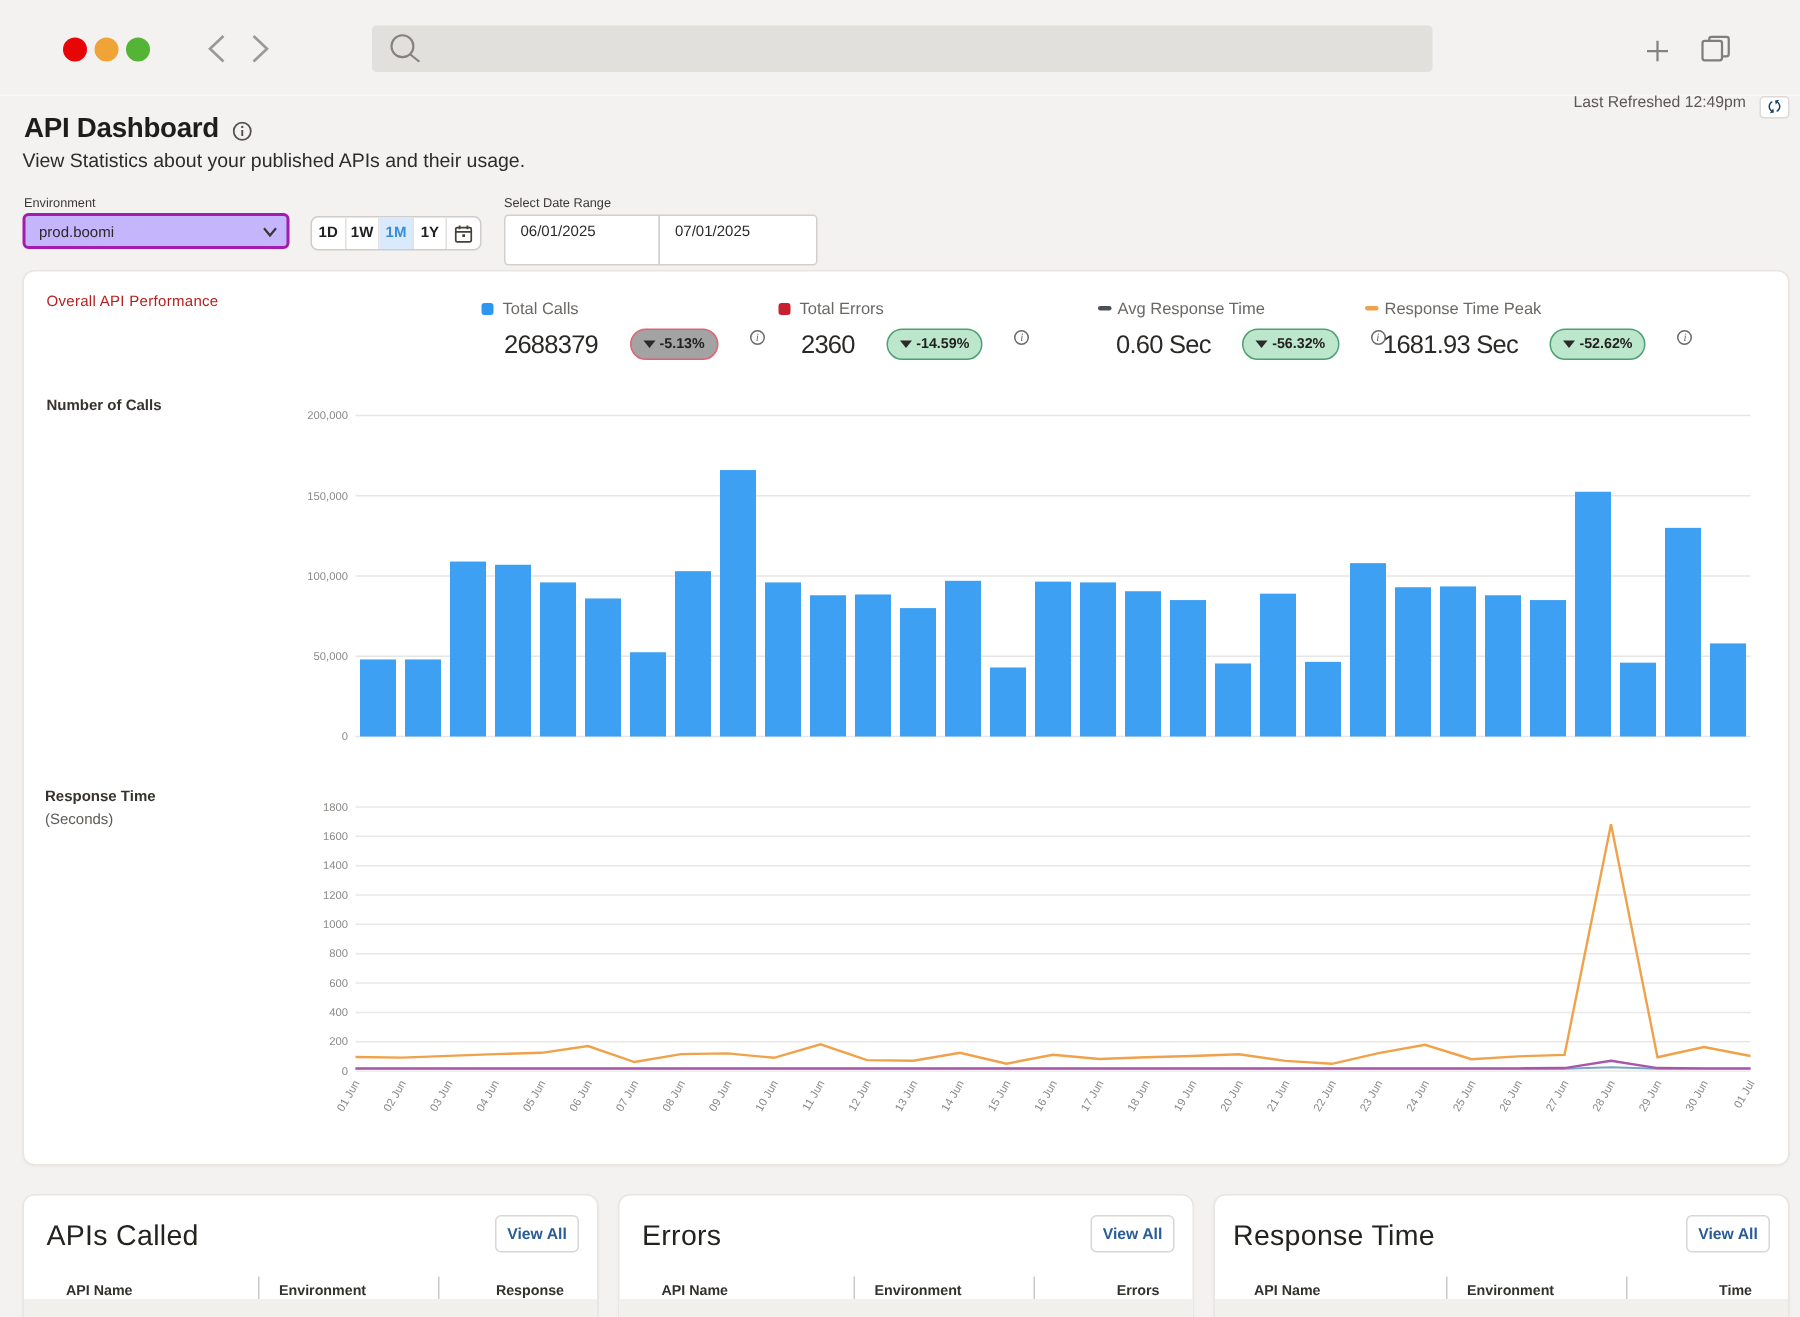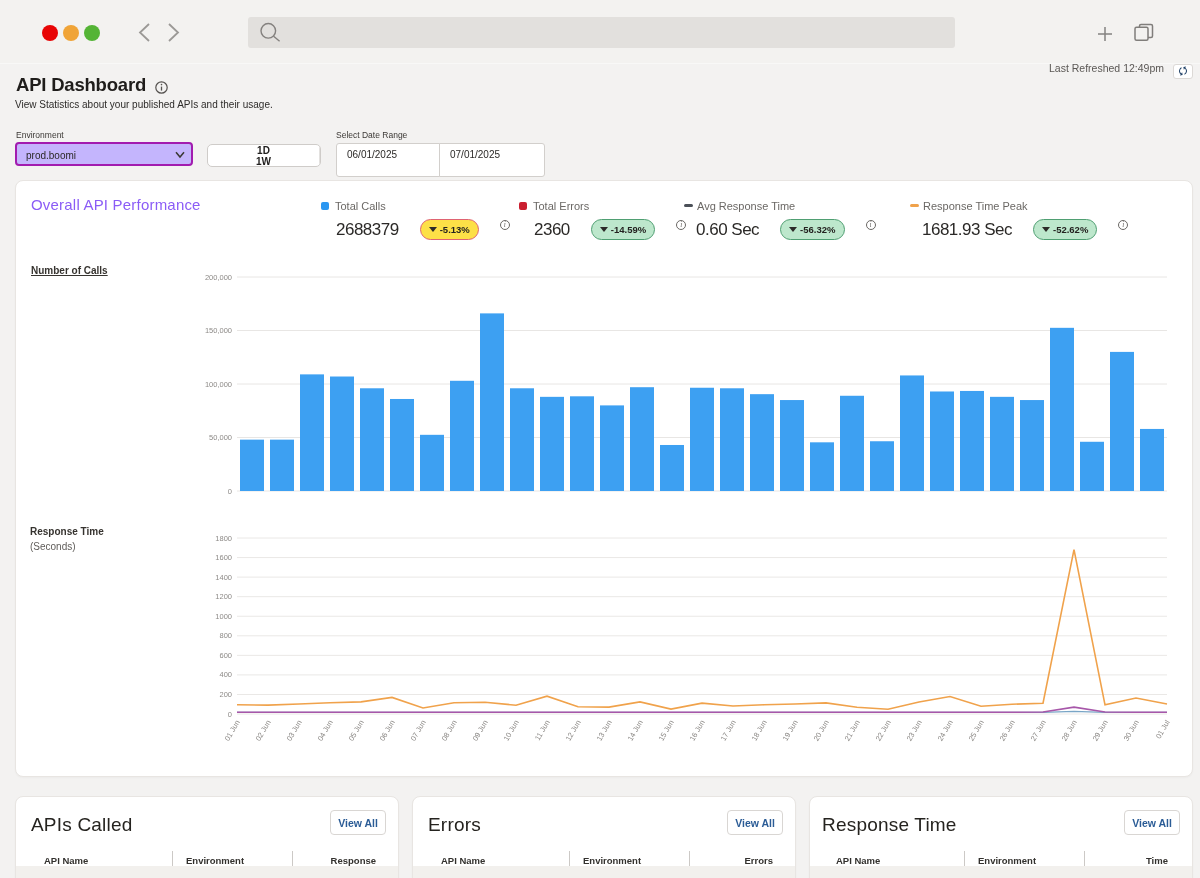--- a/index.html
+++ b/index.html
@@ -12,49 +12,49 @@
 #topbar { position:absolute; left:0; top:0; width:1200px; height:64px; background:#f3f2f0; border-bottom:1px solid #f8f8f7; }
 .dot { position:absolute; top:25px; width:16px; height:16px; border-radius:50%; }
 #search { position:absolute; left:248px; top:17px; width:707px; height:31px; background:#e2e0dd; border-radius:3px; }
 
 
 #lastref { position:absolute; top:62px; right:36px; font-size:10.5px; color:#5b5855;margin-left:24px; }
 #refbox { position:absolute; left:1173px; top:64px; width:20px; height:15px; background:#fff; border:1px solid #dcd9d6; border-radius:3px; }
 
 
 #title { position:absolute; left:16px; top:74px; font-size:18.5px; font-weight:bold; color:#1f1d1b; letter-spacing:-0.2px; }
-#subtitle { position:absolute; left:15px; top:99px; font-size:10px; color:#2e2c2a; }
+#subtitle { position:absolute; left:15px; top:99px; font-size:13px; color:#2e2c2a; }
 
 
 .lbl { position:absolute; font-size:8.5px; color:#3b3835; }
 #envsel { position:absolute; left:15px; top:142px; width:178px; height:24px; background:#c4b5fd; border:2px solid #a21caf; border-radius:4px; }
 #envsel span { position:absolute; left:9px; top:6px; font-size:10px; color:#2b2927; }
-#seg { position:absolute; left:207px; top:144px; width:114px; height:23px; background:#fff; border:1px solid #cfccc9; border-radius:5px; display:flex; overflow:hidden;flex-direction:column; }
+#seg { position:absolute; left:207px; top:144px; width:114px; height:23px; background:#fff; border:1px solid #cfccc9; border-radius:5px; display:flex; overflow:hidden; }
 #seg .s { flex:1; display:flex; align-items:center; justify-content:center; font-size:10px; font-weight:bold; color:#232120; border-right:1px solid #e3e1df; }
 #seg .s:last-child { border-right:none; }
 #seg .sel { background:#d8eafc; color:#3a8bd8; }
 .din { position:absolute; top:143px; height:34px; background:#fff; border:1px solid #d2cfcc; }
 .din span { position:absolute; left:10px; top:5px; font-size:10px; color:#2b2927; }
 
 
 .card { position:absolute; background:#fff; border:1px solid #e8e5e2; border-radius:8px; box-shadow:0 1px 2px rgba(0,0,0,0.03); }
 #main { left:15px; top:180px; width:1178px; height:597px; }
-#mtitle { position:absolute; left:31px; top:196px; font-size:15px; color:#8b5cf6; letter-spacing:0.2px; }
+#mtitle { position:absolute; left:31px; top:196px; font-size:10px; color:#b91c1c; letter-spacing:0.2px; }
 
 
 .stat { position:absolute; top:199px; }
 .stat .l1 { display:flex; align-items:center; gap:6px; font-size:11px; color:#6b6865; height:13px; }
 .sq { width:8px; height:8px; border-radius:2px; }
 .dash { width:9px; height:3px; border-radius:1.5px; }
 .stat .l2 { display:flex; align-items:center; gap:21px; margin-top:7px; margin-left:15px; }
 .stat.dashstat .l2 { margin-left:12px; }
 .stat.dashstat .l1 { gap:4px; }
 .val { font-size:17px; letter-spacing:-0.5px; color:#2b2927; }
 .pill { display:flex; align-items:center; gap:3px; height:21px; border-radius:11px; padding:0 8px; font-size:9.5px; font-weight:bold; color:#23211f; }
-.pill.red { background:#fde047; border:1px solid #df6372;justify-content:flex-end; }
+.pill.red { background:#a3a3a3; border:1px solid #df6372;justify-content:flex-end; }
 .pill.grn { background:#bde7cc; border:1px solid #4f9f72; }
 .tri { width:0; height:0; border-left:4px solid transparent; border-right:4px solid transparent; border-top:5px solid #2c2a28; }
 .info { width:10px; height:10px; border-radius:50%; border:1px solid #6b6865; color:#6b6865; font-size:7.5px; display:flex; align-items:center; justify-content:center; font-family:"Liberation Serif",serif; font-style:italic; margin-bottom:10px; }
 .chartlbl { position:absolute; font-size:10px; font-weight:bold; color:#36332f; }
 
 
 .bcard-title { position:absolute; font-size:19px; color:#25231f; letter-spacing:0.2px; }
 .viewall { position:absolute; width:56px; height:25px; background:#fff; border:1px solid #d9d6d3; border-radius:4px; font-size:10.5px; font-weight:bold; color:#2b5c96; display:flex; align-items:center; justify-content:center; }
 .th { position:absolute; font-size:9.5px; font-weight:bold; color:#33312e; }
 .pipe { position:absolute; width:1px; height:15px; background:#ccc9c6; }
@@ -141,38 +141,38 @@
       </div>
   </div>
   <div class="stat" style="left:519px;">
     <div class="l1"><div class="sq" style="background:#ca1f30;"></div>Total Errors</div>
     <div class="l2">
         <span class="val">2360</span>
         <span class="pill grn"><span class="tri"></span>-14.59%</span>
         <span class="info">i</span>
       </div>
   </div>
-  <div class="stat dashstat" style="left:684px;">
+  <div class="stat dashstat" style="left:732px;">
     <div class="l1"><div class="dash" style="background:#4b5058;"></div>Avg Response Time</div>
     <div class="l2">
         <span class="val">0.60 Sec</span>
         <span class="pill grn"><span class="tri"></span>-56.32%</span>
         <span class="info">i</span>
       </div>
   </div>
   <div class="stat dashstat" style="left:910px;">
     <div class="l1"><div class="dash" style="background:#f0a24b;"></div>Response Time Peak</div>
     <div class="l2">
         <span class="val">1681.93 Sec</span>
         <span class="pill grn"><span class="tri"></span>-52.62%</span>
         <span class="info">i</span>
       </div>
   </div>
 
-  <div class="chartlbl" style="left:31px;top:265px;text-decoration:underline;">Number of Calls</div>
+  <div class="chartlbl" style="left:31px;top:265px;">Number of Calls</div>
   <svg id="barchart" class="abs" style="left:180px;top:262px;" width="1013" height="240">
       <line x1="57" y1="15" x2="987" y2="15" stroke="#e8e6e4" stroke-width="1"></line>
       <text x="52" y="17.5" text-anchor="end" font-size="7.5" fill="#8d8a87">200,000</text>
       <line x1="57" y1="68.5" x2="987" y2="68.5" stroke="#e8e6e4" stroke-width="1"></line>
       <text x="52" y="71" text-anchor="end" font-size="7.5" fill="#8d8a87">150,000</text>
       <line x1="57" y1="122" x2="987" y2="122" stroke="#e8e6e4" stroke-width="1"></line>
       <text x="52" y="124.5" text-anchor="end" font-size="7.5" fill="#8d8a87">100,000</text>
       <line x1="57" y1="175.5" x2="987" y2="175.5" stroke="#e8e6e4" stroke-width="1"></line>
       <text x="52" y="178" text-anchor="end" font-size="7.5" fill="#8d8a87">50,000</text>
       <line x1="57" y1="229" x2="987" y2="229" stroke="#e8e6e4" stroke-width="1"></line>

